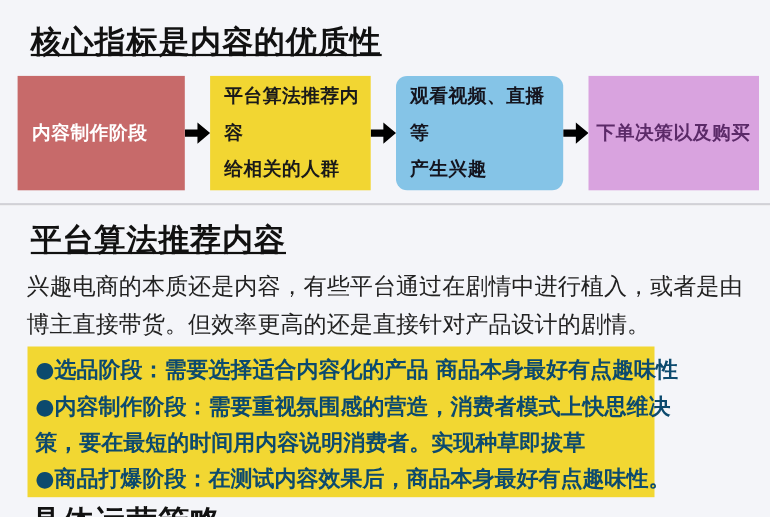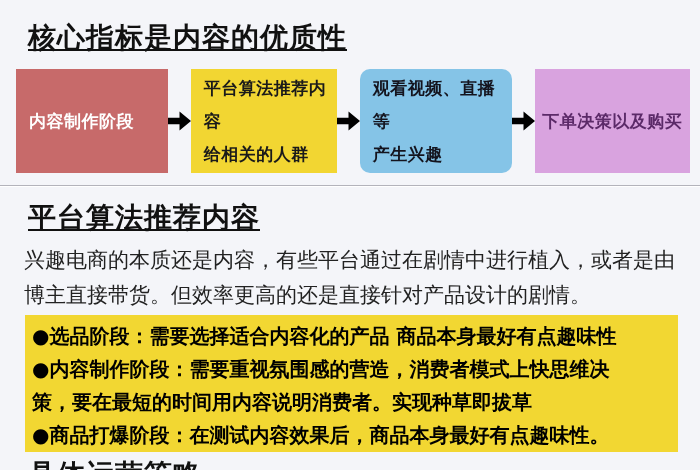--- a/index.html
+++ b/index.html
@@ -79,26 +79,26 @@
     font-size: 21px;
     line-height: 35px;
     color: #222;
     font-weight: normal;
   }
   .paragraph .line { white-space: nowrap; }
 
   .highlight-box {
     position: absolute;
     left: 25px; top: 315px;
-    width: 653px; height: 137px;
+    width: 570px; height: 137px;
     padding: 5px 6px 0 7px;
     font-size: 20px;
     font-weight: bold;
     line-height: 33px;
-    color: #000000;
+    color: #0c4a6e;
   }
   .highlight-box .line { white-space: nowrap; }
 </style>
 </head>
 <body>
 
 <div class="page">
 
   <div class="main-title title-1">核心指标是内容的优质性</div>
 

